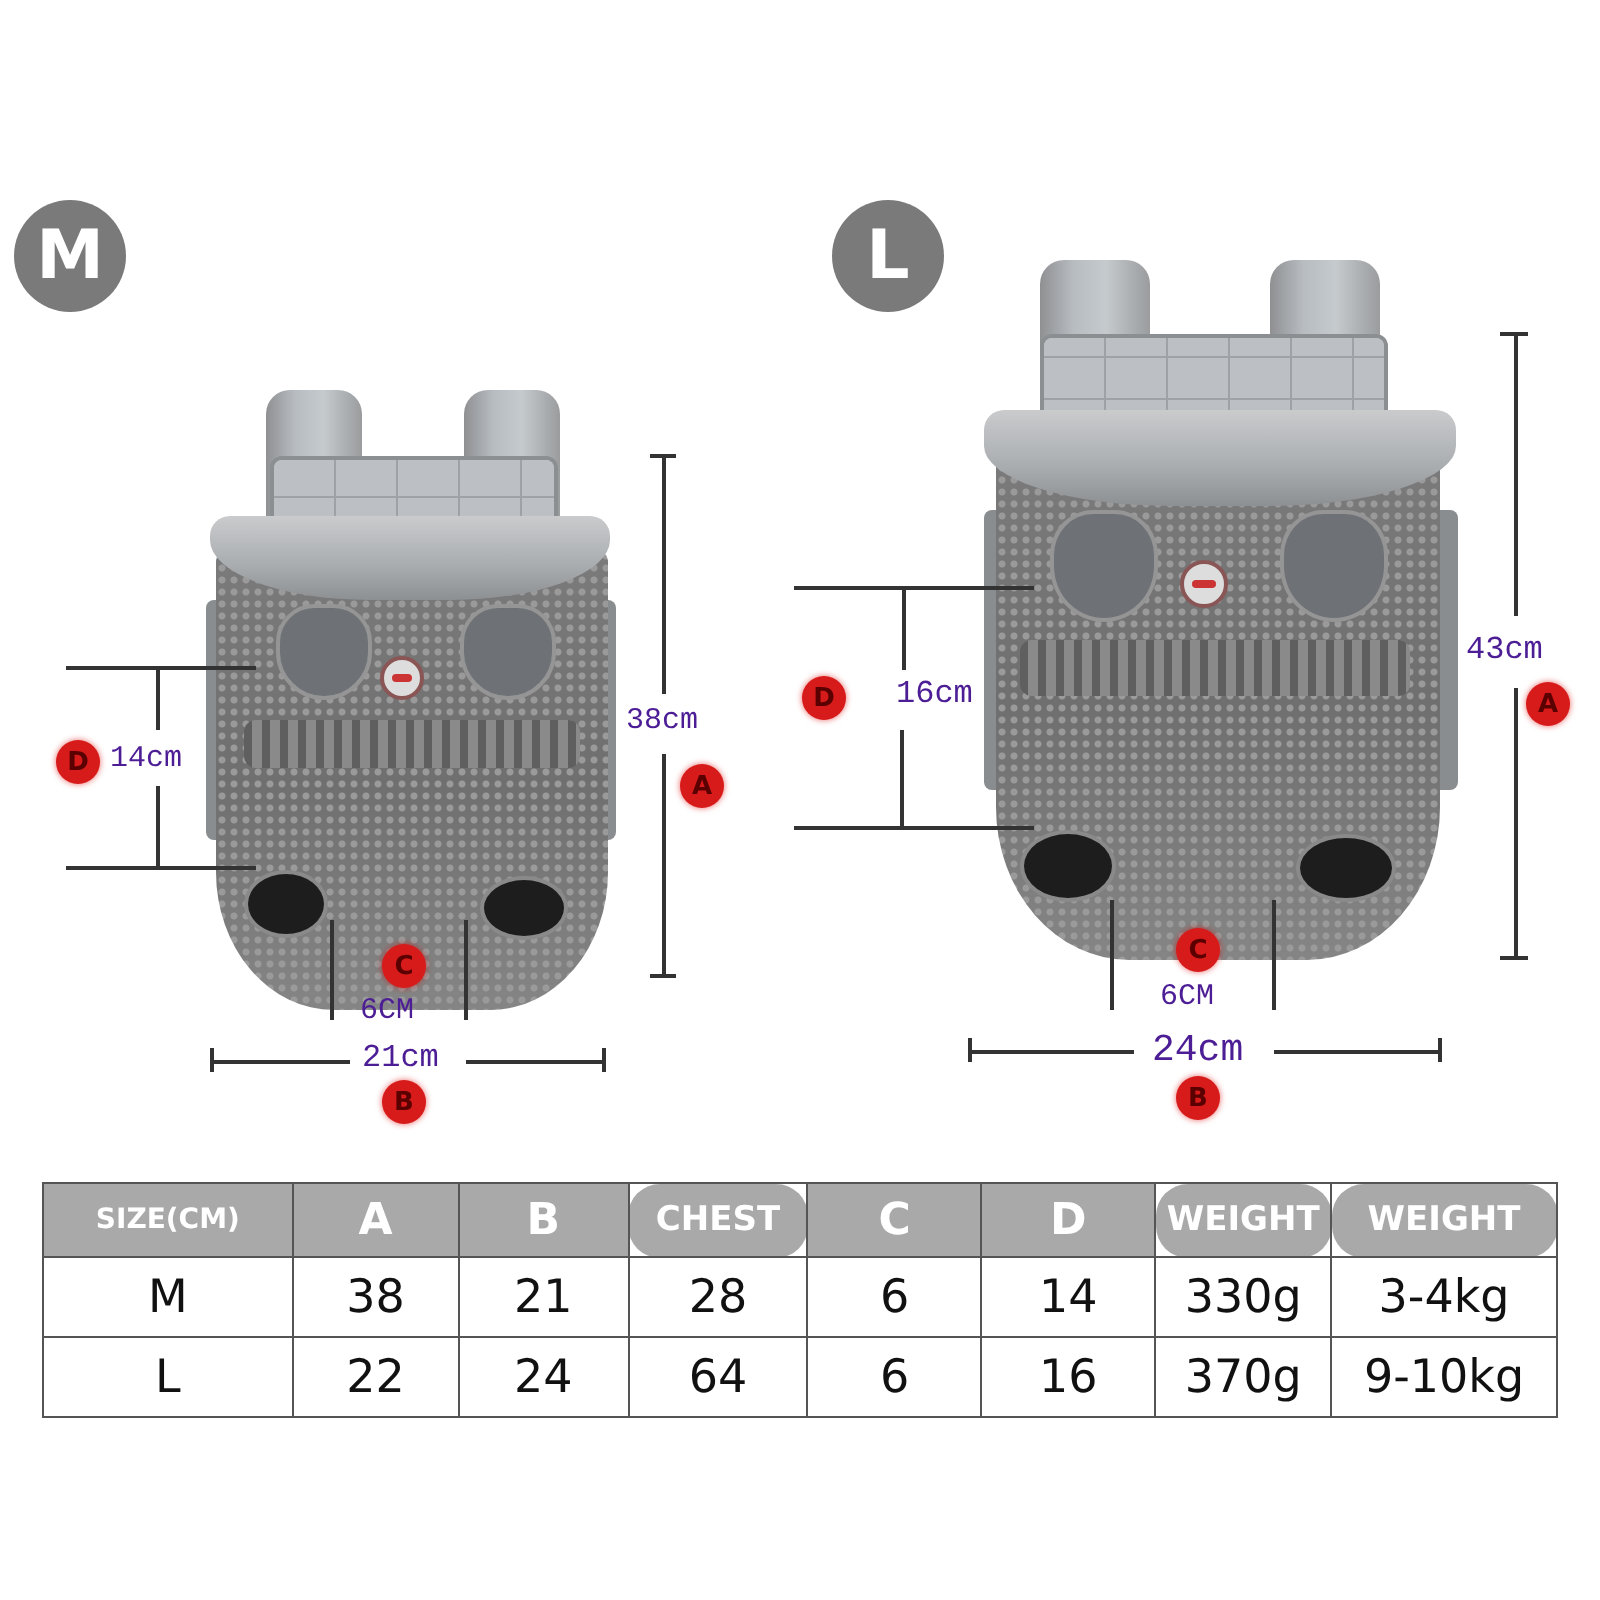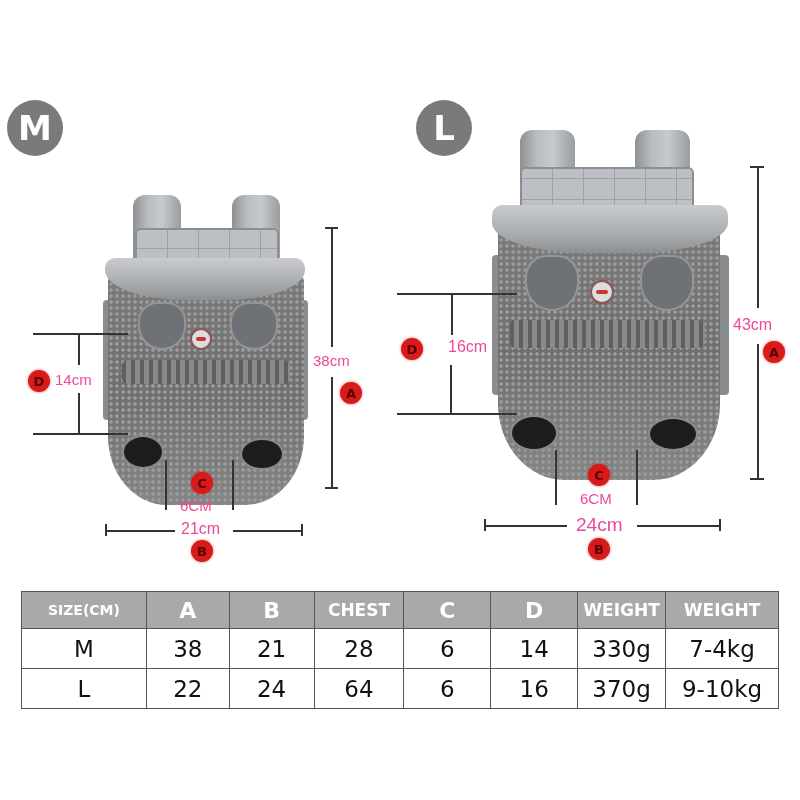--- a/index.html
+++ b/index.html
@@ -1,19 +1,19 @@
 <!DOCTYPE html>
 <html><head>
 <meta charset="utf-8">
 <style>
   html,body{margin:0;padding:0;background:#fff;}
   body{width:800px;height:800px;position:relative;overflow:hidden;font-family:"Liberation Sans",sans-serif;color:#222;}
   .size-badge{position:absolute;width:56px;height:56px;border-radius:50%;background:#7a7a7a;color:#fff;font-weight:bold;font-size:34px;display:flex;align-items:center;justify-content:center;font-family:"DejaVu Sans",sans-serif;}
   .marker{position:absolute;width:22px;height:22px;border-radius:50%;background:#d71a1a;color:#5a0000;font-weight:bold;font-size:13px;display:flex;align-items:center;justify-content:center;box-shadow:0 0 3px rgba(220,0,0,.6);font-family:"DejaVu Sans",sans-serif;}
-  .mtext{position:absolute;font-size:15px;color:#ec4899;white-space:nowrap;font-family:Liberation Sans, sans-serif;}
+  .mtext{position:absolute;font-size:15px;color:#4c1d95;white-space:nowrap;font-family:Liberation Mono, monospace;}
   .line{position:absolute;background:#333;}
   
   .carrier{position:absolute;}
   .strap{position:absolute;background:linear-gradient(90deg,#8f9092,#b7bcc1 30%,#c5cacd 60%,#9a9c9e);border-radius:12px 12px 4px 4px;}
   .back-panel{position:absolute;background:#b8bcc0;border:2px solid #8c8f92;border-radius:6px 6px 0 0;}
   .quilt{position:absolute;inset:0;background:
       repeating-linear-gradient(0deg,transparent 0 20px,#9ea2a6 20px 21px),
       repeating-linear-gradient(90deg,transparent 0 30px,#9ea2a6 30px 31px),#bcc0c4;}
   .collar{position:absolute;background:linear-gradient(180deg,#c9cbcd,#a9acaf 60%,#8d9093);border-radius:10px 10px 40% 40% / 10px 10px 30px 30px;}
   .body-mesh{position:absolute;background:
@@ -23,21 +23,21 @@
   .gather{position:absolute;background:repeating-linear-gradient(90deg,#5f5f5f 0 4px,#8a8a8a 4px 9px);border-radius:6px;}
   .leghole{position:absolute;background:#1d1d1d;border-radius:50%;border:2px solid #8a8a8a;}
   .logo{position:absolute;border-radius:50%;background:#ddd;border:2px solid #8a5555;}
   .logo::after{content:"";position:absolute;left:20%;right:20%;top:40%;height:20%;background:#c33;border-radius:3px;}
   .side-pocket{position:absolute;background:#8a8d90;border-radius:4px;}
   
   table.size-table{position:absolute;left:21px;top:591px;width:758px;border-collapse:collapse;font-family:"DejaVu Sans",sans-serif;}
   .size-table th,.size-table td{border:1.5px solid #555;text-align:center;padding:0;}
   .size-table thead th{background:#a9a9a9;color:#fff;font-weight:bold;height:36px;font-size:22px;}
   .size-table thead th.small{font-size:14px;}
-  .size-table thead th.mid{font-size:17px;}
+  .size-table thead th.mid{font-size:17px;border-radius:16px;}
   .size-table tbody td{height:39px;font-size:23px;color:#111;background:#fff;}
 </style>
 </head>
 <body>
 
 <div>
   <div class="size-badge" style="left:7px;top:100px;">M</div>
 
   <div class="carrier" style="left:100px;top:190px;width:210px;height:320px;">
     <div class="strap" style="left:33px;top:5px;width:48px;height:70px;"></div>
@@ -157,21 +157,21 @@
   </thead>
   <tbody>
     <tr>
       <td>M</td>
       <td>38</td>
       <td>21</td>
       <td>28</td>
       <td>6</td>
       <td>14</td>
       <td>330g</td>
-      <td>7-4kg</td>
+      <td>3-4kg</td>
     </tr>
     <tr>
       <td>L</td>
       <td>22</td>
       <td>24</td>
       <td>64</td>
       <td>6</td>
       <td>16</td>
       <td>370g</td>
       <td>9-10kg</td>

